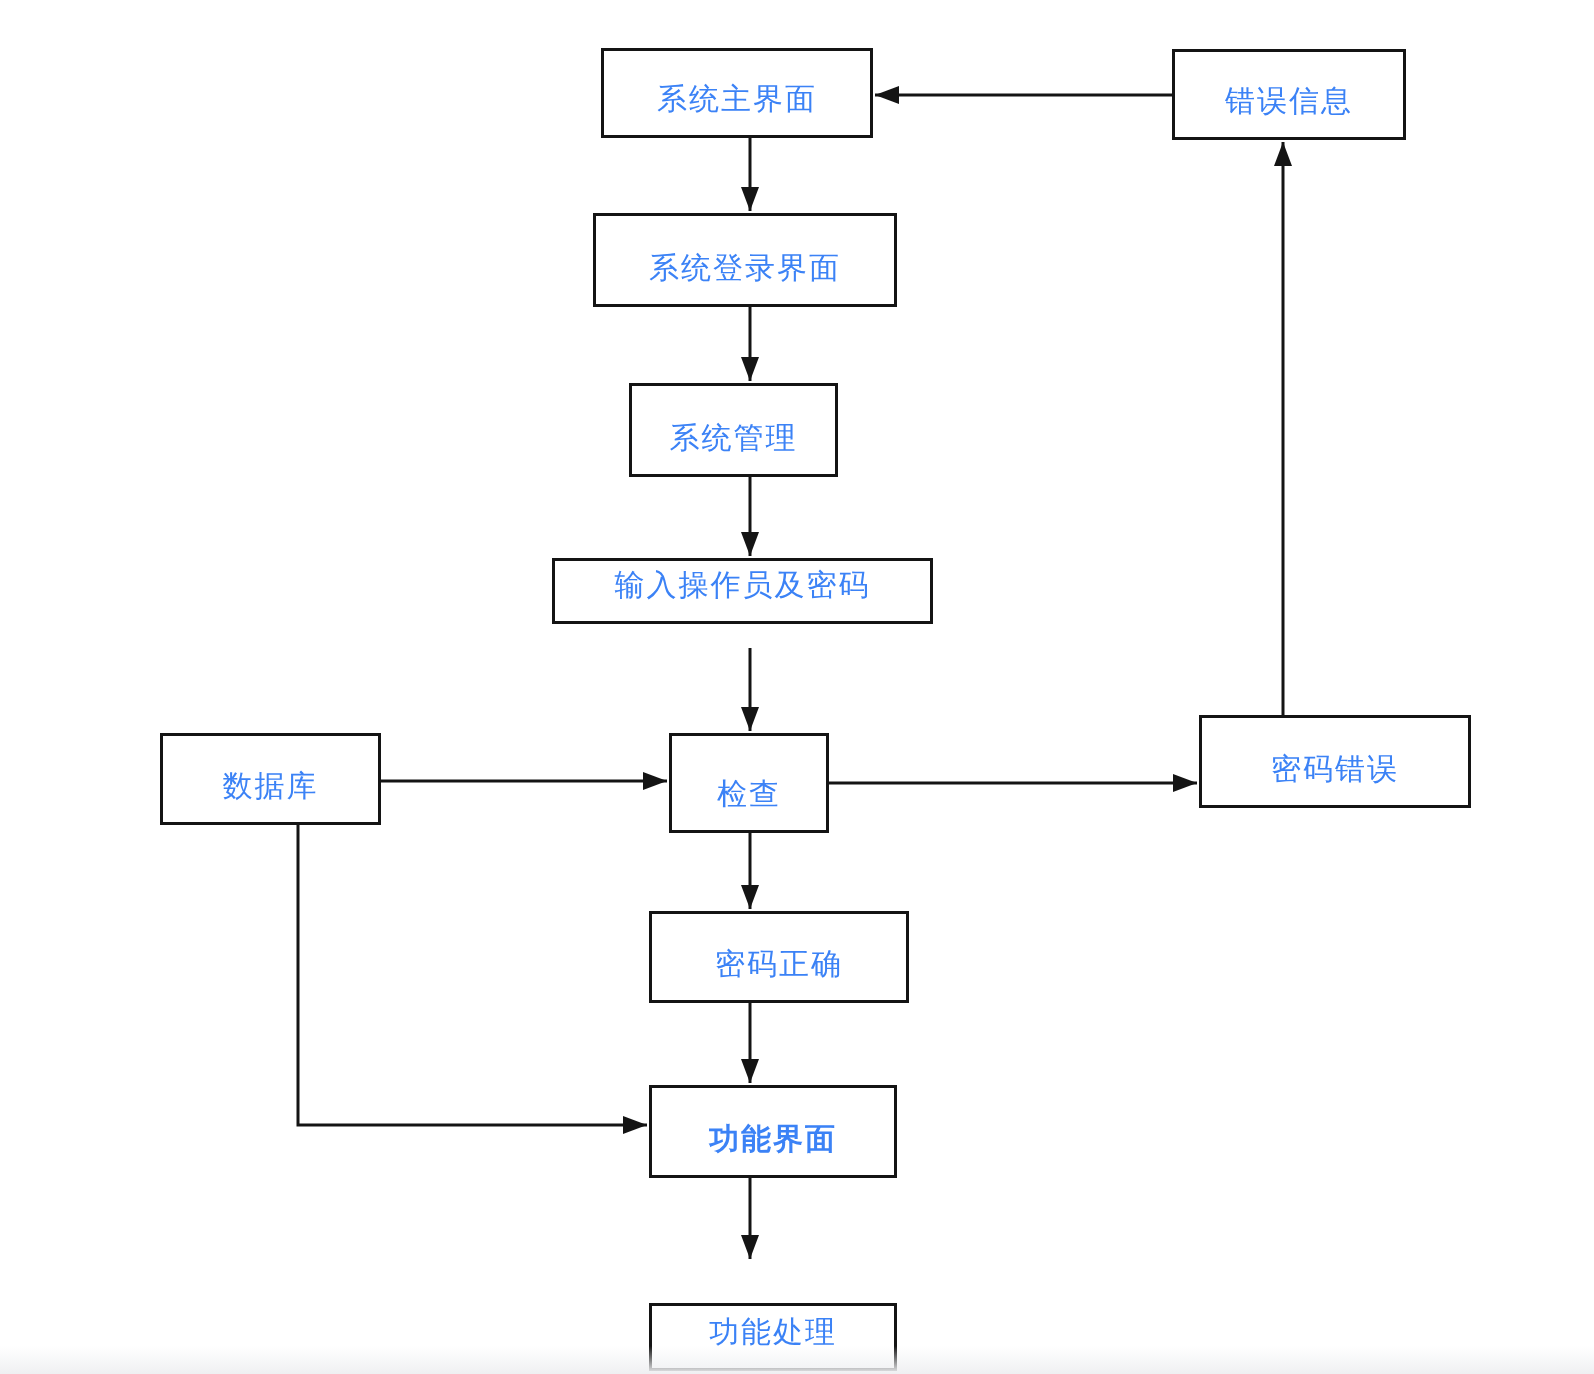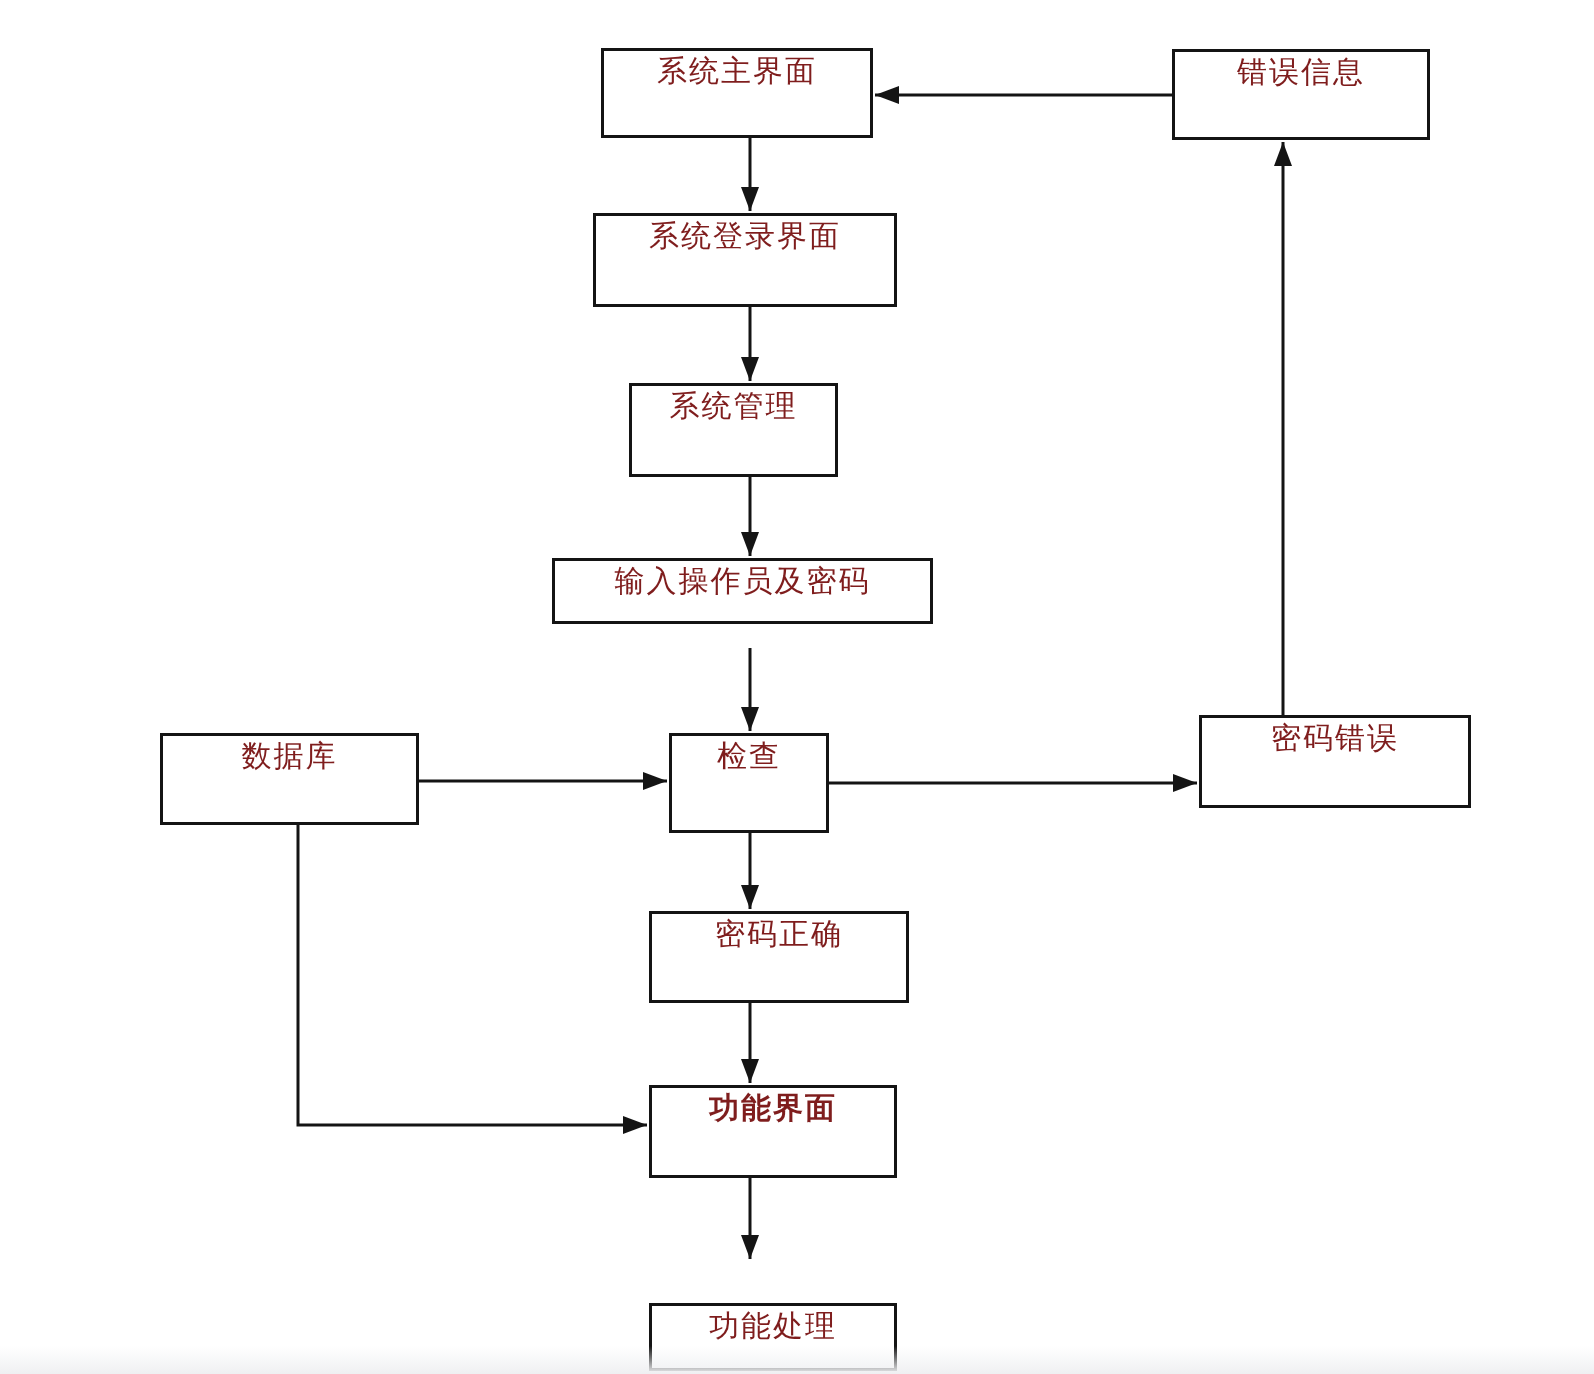--- a/index.html
+++ b/index.html
@@ -27,45 +27,45 @@
     stroke: #141414;
     stroke-width: 3;
     fill: none;
   }
   .node {
     position: absolute;
     box-sizing: border-box;
     background: #ffffff;
     border: 3px solid #141414;
     display: flex;
-    align-items: flex-start;
+    align-items: flex-end;
     justify-content: center;
     padding-bottom: 15px;
     z-index: 2;
     font-size: 30px;
     letter-spacing: 2px;
-    color: #7f1d1d;
+    color: #3b82f6;
     white-space: nowrap;
   }
   .bottom-fade {
     position: absolute;
     left: 0;
     bottom: 0;
     width: 1594px;
     height: 28px;
     background: linear-gradient(to bottom, rgba(240,240,242,0), #eff0f2);
     z-index: 3;
   }
   
   #node-system-main-ui        { left: 601px;  top: 48px;   width: 272px; height: 90px; }
-  #node-error-info            { left: 1172px; top: 49px;   width: 258px; height: 91px; }
+  #node-error-info            { left: 1172px; top: 49px;   width: 234px; height: 91px; }
   #node-system-login-ui       { left: 593px;  top: 213px;  width: 304px; height: 94px; }
   #node-system-management     { left: 629px;  top: 383px;  width: 209px; height: 94px; }
   #node-input-operator-pwd    { left: 552px;  top: 558px;  width: 381px; height: 66px; }
-  #node-database              { left: 160px;  top: 733px;  width: 259px; height: 92px; }
+  #node-database              { left: 160px;  top: 733px;  width: 221px; height: 92px; }
   #node-check                 { left: 669px;  top: 733px;  width: 160px; height: 100px; }
   #node-password-wrong        { left: 1199px; top: 715px;  width: 272px; height: 93px; }
   #node-password-correct      { left: 649px;  top: 911px;  width: 260px; height: 92px; }
   #node-function-ui           { left: 649px;  top: 1085px; width: 248px; height: 93px; font-weight: bold; }
   #node-function-processing   { left: 649px;  top: 1303px; width: 248px; height: 68px; }
 </style>
 </head>
 <body>
 
 <div class="canvas">

